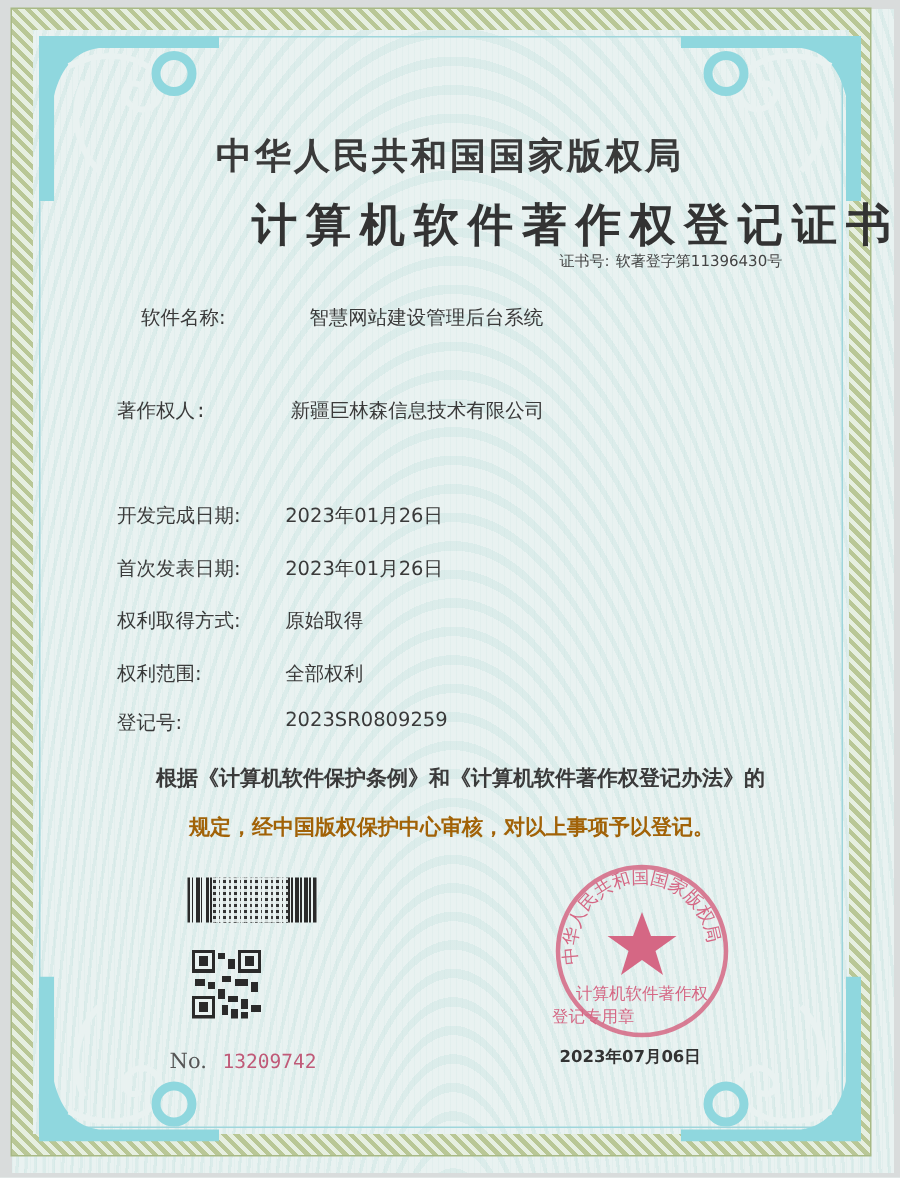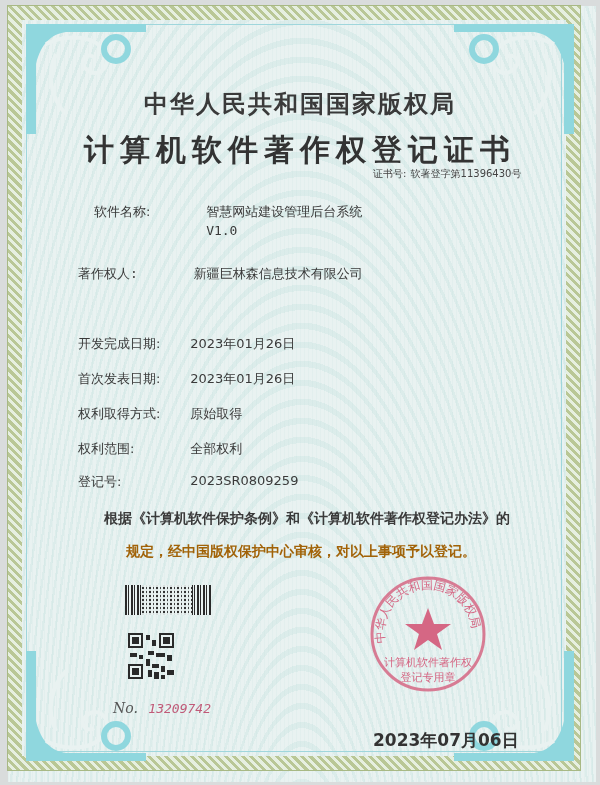--- a/index.html
+++ b/index.html
@@ -34,21 +34,21 @@
   .c-tl { left: 26px; top: 24px; }
   .c-tr { right: 26px; top: 24px; transform: scaleX(-1); }
   .c-bl { left: 26px; bottom: 24px; transform: scaleY(-1); }
   .c-br { right: 26px; bottom: 24px; transform: scale(-1,-1); }
 
   .title1 {
     position: absolute; top: 88px; left: 0; width: 600px; text-align: center;
     font-size: 24px; font-weight: bold; color: #3a3a3a; letter-spacing: 2px;
   }
   .title2 {
-    position: absolute; top: 130px; left: 0; width: 600px; text-align: center;
+    position: absolute; top: 130px; left: 0; width: 600px; text-align: right;
     font-size: 30px; font-weight: bold; color: #333; letter-spacing: 6px;
     font-family: "DejaVu Serif", serif;
   }
   .cert-no {
     position: absolute; top: 167px; left: 373px; font-size: 10px; color: #444;
   }
   .cert-no .lbl { margin-right: 1px; }
 
   .field { position: absolute; left: 78px; font-size: 13px; color: #3a3a3a; }
   .field .k { display: inline-block; width: 108px; letter-spacing: 0; }
@@ -72,27 +72,27 @@
     position: absolute; left: 125px; top: 585px; width: 86px; height: 30px;
     background: repeating-linear-gradient(90deg, #2a2a2a 0 2px, #e9f2f1 2px 3px, #2a2a2a 3px 4px, #e9f2f1 4px 6px);
   }
   .barcode .mid {
     position: absolute; left: 17px; top: 0; width: 50px; height: 30px;
     background:
       repeating-linear-gradient(0deg, rgba(233,242,241,0.9) 0 2px, rgba(0,0,0,0) 2px 4px),
       repeating-linear-gradient(90deg, #333 0 2px, #e9f2f1 2px 4px, #444 4px 5px, #e9f2f1 5px 7px);
   }
   .qr { position: absolute; left: 128px; top: 633px; width: 46px; height: 46px; }
-  .serial { position: absolute; left: 113px; top: 700px; font-size: 14px; color: #555; font-family: "DejaVu Serif", serif; font-style: italic; }
+  .serial { position: absolute; left: 113px; top: 700px; font-size: 14px; color: #555; font-family: "DejaVu Serif", serif; }
   .serial .num { color: #c05a78; font-family: "DejaVu Sans Mono", monospace; margin-left: 6px; font-size: 13px; }
 
   .seal { position: absolute; left: 368px; top: 574px; width: 120px; height: 120px; }
   .seal-text1 { position: absolute; left: 368px; top: 655px; width: 120px; text-align: center; font-size: 11px; color: #d56784; }
-  .seal-text2 { position: absolute; left: 368px; top: 670px; width: 120px; text-align: center; font-size: 11px; color: #d56784; }
-  .issue-date { position: absolute; left: 373px; top: 697px; font-size: 17px; font-weight: bold; color: #333; margin-top: 32px; }
+  .seal-text2 { position: absolute; left: 368px; top: 670px; width: 120px; text-align: left; font-size: 11px; color: #d56784; }
+  .issue-date { position: absolute; left: 373px; top: 697px; font-size: 11px; font-weight: bold; color: #333; }
 </style>
 </head>
 <body>
 
 <div class="sheet"></div>
 <div class="greek-border"></div>
 <div class="inner-line"></div>
 
 <div class="corner c-tl">
   <svg viewBox="0 0 120 110">
@@ -128,21 +128,20 @@
 
 <div class="cert-no">
   <span class="lbl">证书号:</span>
   <span>软著登字第11396430号</span>
 </div>
 
 <div class="field f-name">
   <span class="k spaced">软件名称:</span>
   <span class="v">
     <span>智慧网站建设管理后台系统</span>
-    <span class="version">V1.0</span>
   </span>
 </div>
 
 <div class="field f-owner">
   <span class="k spaced">著作权人:</span>
   <span class="v">新疆巨林森信息技术有限公司</span>
 </div>
 
 <div class="field f-dev">
   <span class="k">开发完成日期:</span>

